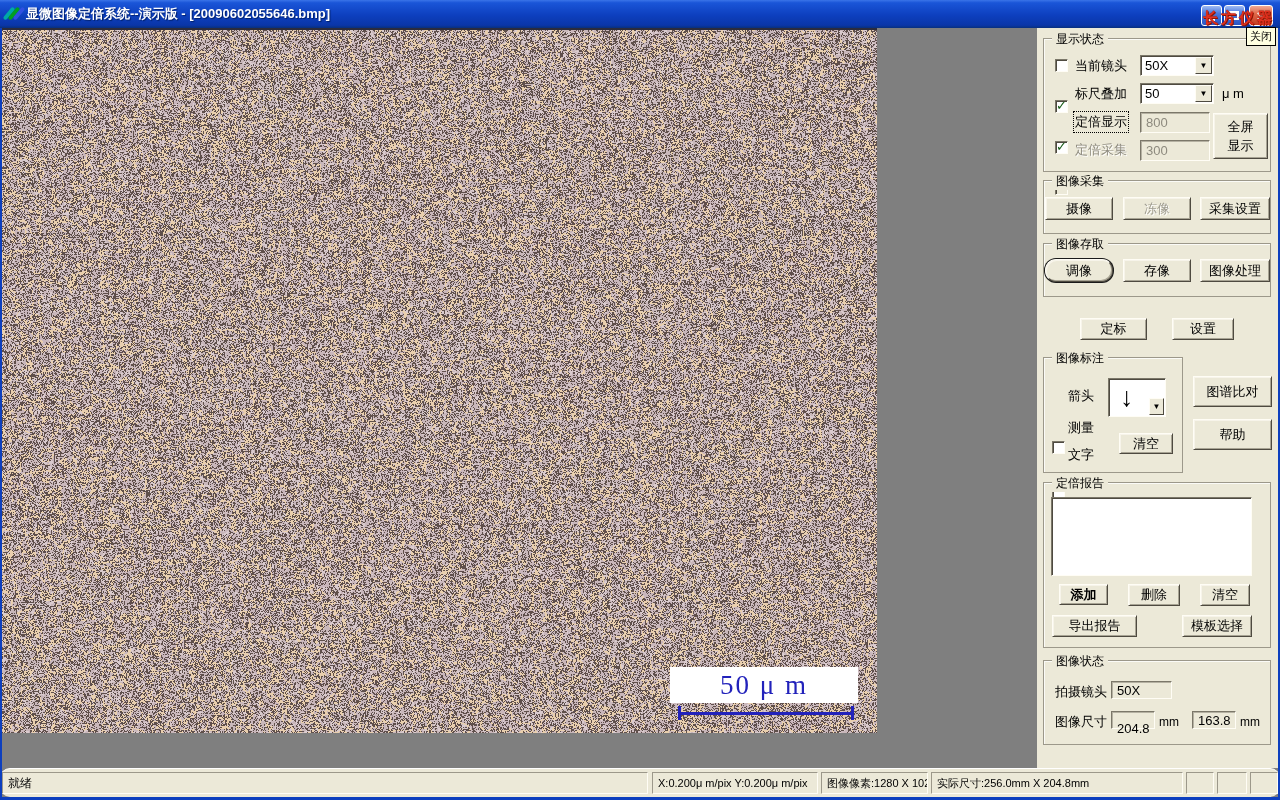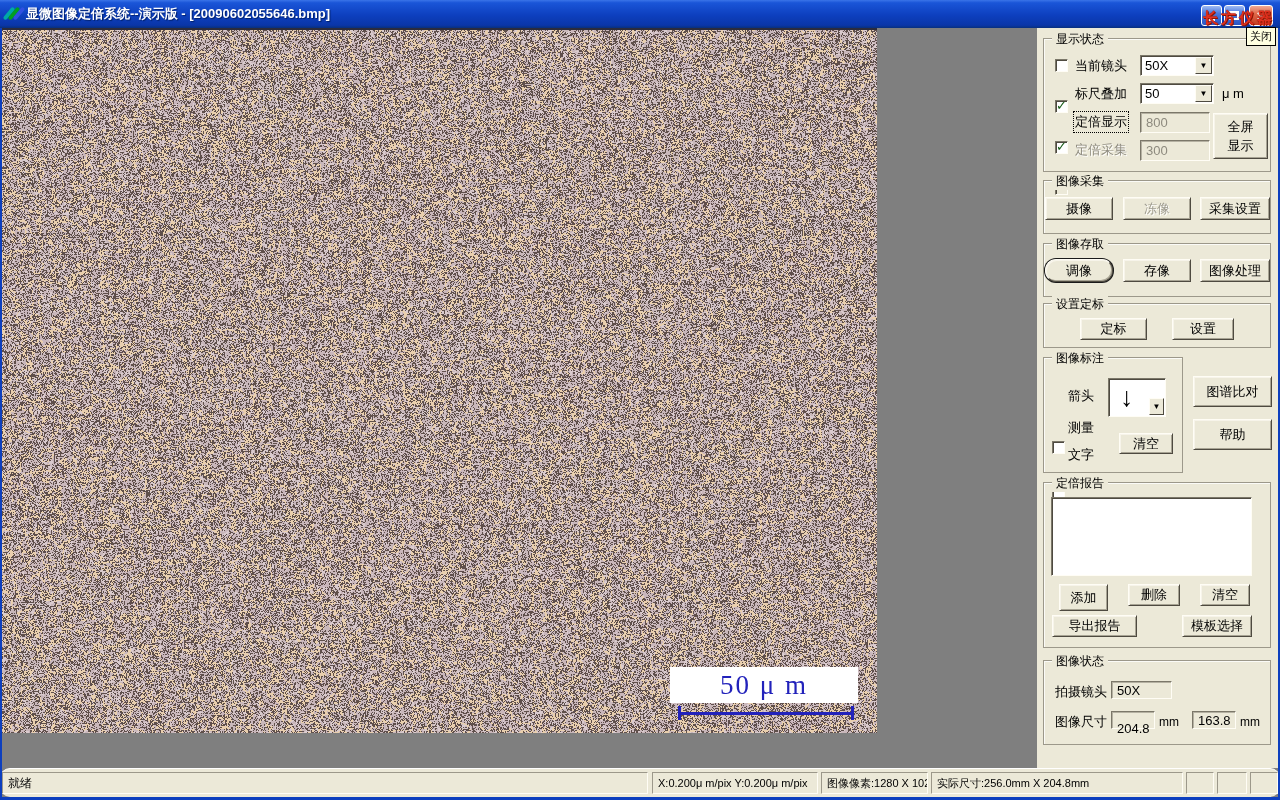--- a/index.html
+++ b/index.html
@@ -160,23 +160,20 @@
     <div class="abs btn disabled" style="left:86px;top:169px;width:68px;height:23px;">冻像</div>
     <div class="abs btn" style="left:163px;top:169px;width:70px;height:23px;">采集设置</div>
 
     <div class="abs groupbox" style="left:6px;top:215px;width:228px;height:54px;">
       <span class="gb-label">图像存取</span>
     </div>
     <div class="abs btn default" style="left:8px;top:231px;width:68px;height:23px;border-radius:11px;">调像</div>
     <div class="abs btn" style="left:86px;top:231px;width:68px;height:23px;">存像</div>
     <div class="abs btn" style="left:163px;top:231px;width:70px;height:23px;">图像处理</div>
 
-    <div class="abs groupbox" style="left:6px;top:275px;width:228px;height:45px;">
-      <span class="gb-label">设置定标</span>
-    </div>
     <div class="abs btn" style="left:43px;top:290px;width:67px;height:22px;">定标</div>
     <div class="abs btn" style="left:135px;top:290px;width:62px;height:22px;">设置</div>
 
     <div class="abs groupbox" style="left:6px;top:329px;width:140px;height:116px;">
       <span class="gb-label">图像标注</span>
     </div>
     <div class="abs cb" style="left:15px;top:361px;"></div>
     <div class="abs lbl" style="left:31px;top:359px;">箭头</div>
     <div class="abs combo" style="left:71px;top:350px;width:58px;height:39px;">
       <span class="cv" style="top:2px;left:11px;font-size:27px;font-weight:bold;line-height:33px;">↓</span>
@@ -188,21 +185,21 @@
     <div class="abs cb" style="left:15px;top:420px;"></div>
     <div class="abs lbl" style="left:31px;top:418px;">文字</div>
 
     <div class="abs btn" style="left:156px;top:348px;width:79px;height:31px;">图谱比对</div>
     <div class="abs btn" style="left:156px;top:391px;width:79px;height:31px;">帮助</div>
 
     <div class="abs groupbox" style="left:6px;top:454px;width:228px;height:166px;">
       <span class="gb-label">定倍报告</span>
     </div>
     <div class="abs listbox" style="left:14px;top:469px;width:201px;height:79px;"></div>
-    <div class="abs btn" style="left:22px;top:556px;width:49px;height:27px;">添加</div>
+    <div class="abs btn" style="left:22px;top:556px;width:49px;height:21px;font-weight:bold;">添加</div>
     <div class="abs btn" style="left:91px;top:556px;width:52px;height:22px;">删除</div>
     <div class="abs btn" style="left:163px;top:556px;width:50px;height:22px;">清空</div>
     <div class="abs btn" style="left:15px;top:587px;width:85px;height:22px;">导出报告</div>
     <div class="abs btn" style="left:145px;top:587px;width:70px;height:22px;">模板选择</div>
 
     <div class="abs groupbox" style="left:6px;top:632px;width:228px;height:85px;">
       <span class="gb-label">图像状态</span>
     </div>
     <div class="abs lbl" style="left:18px;top:655px;">拍摄镜头</div>
     <div class="abs edit ro" style="left:74px;top:653px;width:61px;height:18px;padding-top:1px;">50X</div>

